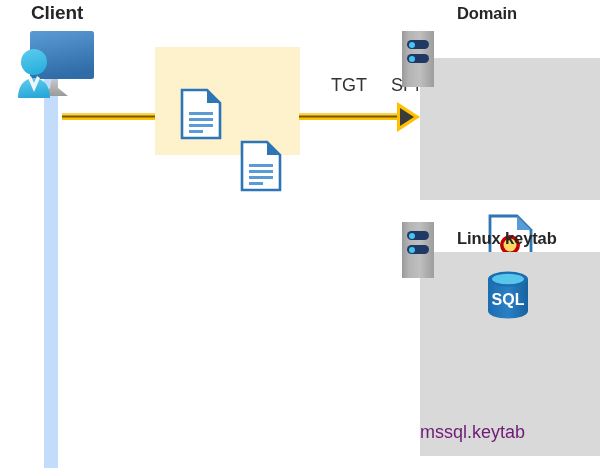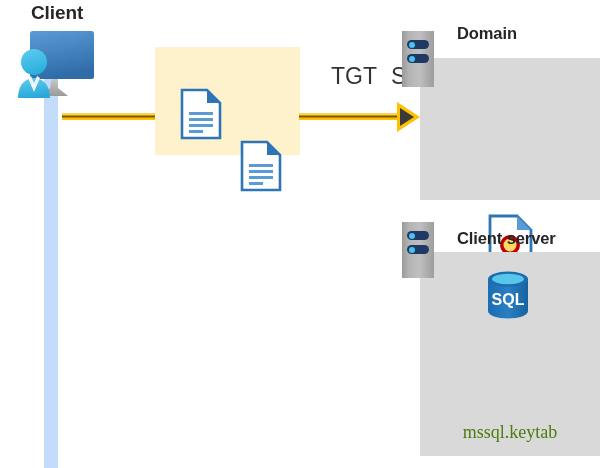--- a/index.html
+++ b/index.html
@@ -10,61 +10,61 @@
 
   
   .abs{position:absolute;}
 
   
   #client-lifeline{left:44px;top:64px;width:14px;height:404px;background:#c3dcfb;}
 
   
   .title{font-weight:bold;color:#262626;letter-spacing:-0.1px;}
   #client-title{left:31px;top:2px;font-size:19px;}
-  #dc-title{left:457px;top:3px;font-size:16.5px;line-height:21px;width:140px;margin-top:20px;}
+  #dc-title{left:457px;top:3px;font-size:16.5px;line-height:21px;width:140px;}
   #linux-title{left:457px;top:228px;font-size:16.5px;line-height:21px;width:140px;}
 
   
   .panel{background:#d9d9d9;}
   #dc-panel{left:420px;top:58px;width:180px;height:142px;}
   #linux-panel{left:420px;top:252px;width:180px;height:204px;}
 
   
   .server-icon{width:32px;height:56px;background:linear-gradient(to right,#9a9a9a 0%,#b4b4b4 22%,#bfbfbf 55%,#9d9d9d 100%);}
   #dc-server{left:402px;top:31px;}
   #linux-server{left:402px;top:222px;}
   .rack-pill{position:absolute;left:5px;width:22px;height:9px;border-radius:5px;background:#1f3864;}
   .rack-pill:nth-of-type(1){top:9px;}
   .rack-pill:nth-of-type(2){top:23px;}
   .rack-dot{position:absolute;left:2px;top:1.5px;width:6px;height:6px;border-radius:50%;background:#46c3f0;}
 
   
   #token-box{left:155px;top:47px;width:145px;height:108px;background:#fdf2cc;}
-  .token-label{position:absolute;top:16px;font-size:23px;color:#333333;}
+  .token-label{position:absolute;top:28px;font-size:18px;color:#333333;}
   #tgt-label{left:176px;}
   #spn-label{left:236px;}
 
   
   .doc{position:relative;}
   .doc svg{display:block;}
   #tgt-doc{left:180px;top:88px;}
   #spn-doc{left:240px;top:88px;}
   #cert-doc{left:488px;top:110px;}
   #sql-icon{left:485px;top:270px;}
 
   
   #arrow-left{left:62px;top:113px;width:94px;height:7px;
      background:linear-gradient(to bottom,#ffd24d 0%,#ffd24d 28%,#7a5c00 42%,#7a5c00 58%,#ffc000 72%,#ffc000 100%);}
   #arrow-right{left:299px;top:113px;width:111px;height:7px;
      background:linear-gradient(to bottom,#ffd24d 0%,#ffd24d 28%,#7a5c00 42%,#7a5c00 58%,#ffc000 72%,#ffc000 100%);}
   #arrow-head{left:397px;top:102px;}
 
   
-  #keytab-caption{left:420px;top:422px;width:180px;text-align:center;
-                  font-size:18px;color:#4d7c0f;font-family:Liberation Serif, serif;}
+  #keytab-caption{left:420px;top:422px;width:180px;
+                  font-size:18px;color:#701a75;}
 </style>
 </head>
 <body>
 
 <div class="stage">
 
   <div class="abs title" id="client-title">Client</div>
 
   <div class="abs" id="client-lifeline"></div>
 
@@ -171,21 +171,21 @@
   <div class="abs server-icon" id="linux-server">
     <div class="rack-pill">
         <span class="rack-dot"></span>
       </div>
     <div class="rack-pill">
         <span class="rack-dot"></span>
       </div>
   </div>
 
   <div class="abs title" id="linux-title">
-    <div>Client server</div>
+    <div>Linux keytab</div>
   </div>
 
   <div class="abs" id="sql-icon">
     <svg width="46" height="50" viewBox="0 0 46 50">
       <defs>
         <linearGradient id="sqlBody" x1="0" y1="0" x2="1" y2="0">
           <stop offset="0" stop-color="#1b6cb0"></stop>
           <stop offset="0.5" stop-color="#2a7fc4"></stop>
           <stop offset="1" stop-color="#17629f"></stop>
         </linearGradient>

